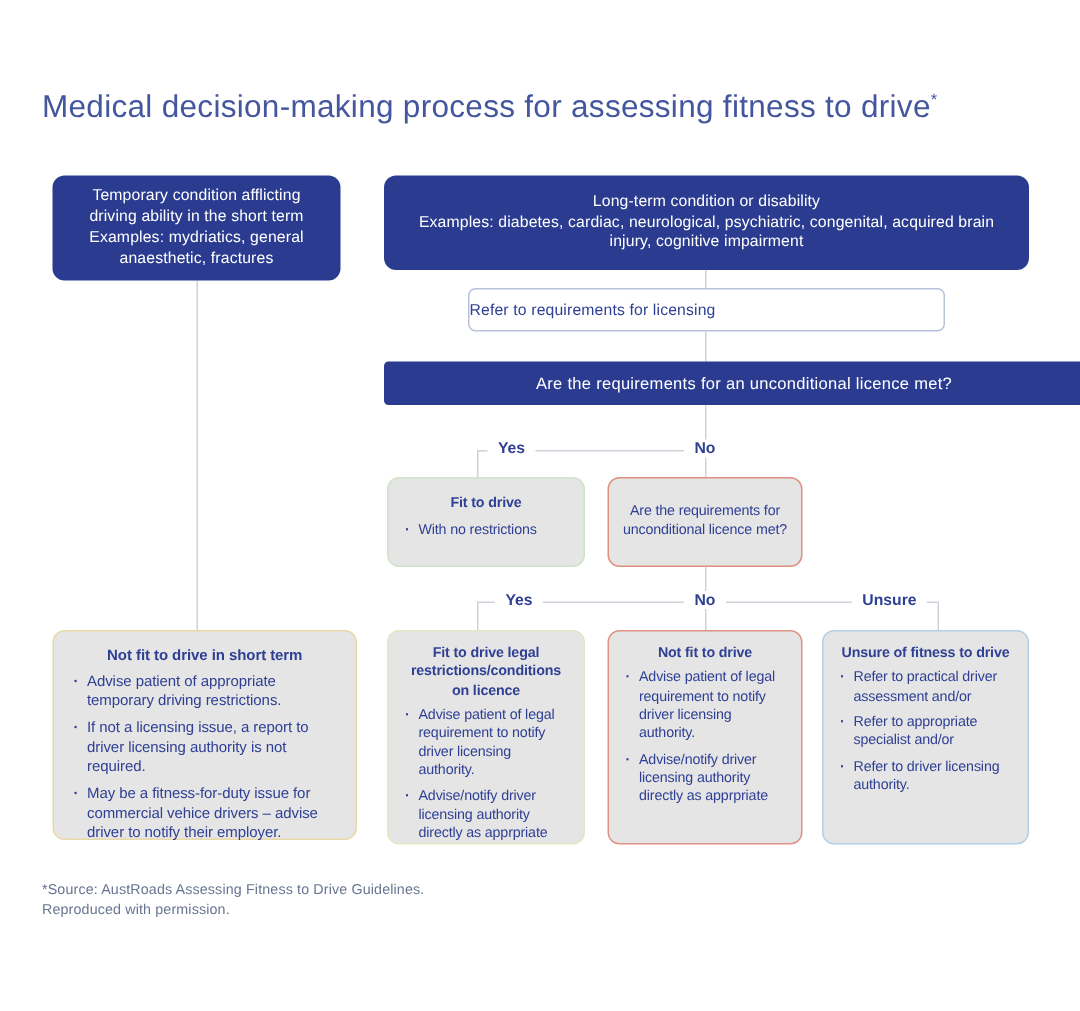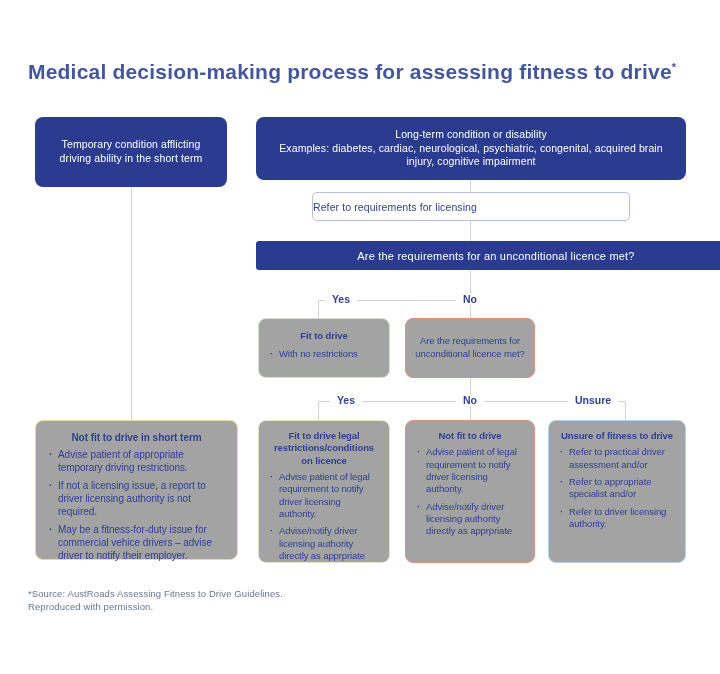--- a/index.html
+++ b/index.html
@@ -6,21 +6,21 @@
   html,body { background:#ffffff; }
   body {
     width:720px; height:674px; position:relative; overflow:hidden;
     font-family:"Liberation Sans", sans-serif; color:#2e3f94;
   }
   .abs { position:absolute; }
 
   
   .page-title {
     left:28px; top:60px; width:660px;
-    font-size:21px; font-weight:700; letter-spacing:0.2px; color:#44569e;
+    font-size:21px; font-weight:400; letter-spacing:0.2px; color:#44569e;
   }
   .page-title sup { font-size:11px; }
 
   
   .navy-box {
     background:#2b3c90; color:#ffffff; border-radius:8px;
     display:flex; flex-direction:column; justify-content:center;
     text-align:center; padding:8px 12px;
     font-size:10.5px; line-height:1.33; letter-spacing:0.1px;
   }
@@ -52,21 +52,21 @@
 
   
   .branch-label {
     transform:translateX(-50%);
     background:#ffffff; padding:0 7px;
     font-size:10.5px; font-weight:700; color:#2e3f94;
   }
 
   
   .outcome-box {
-    background:#a3a3a3; border-radius:8px; border:1px solid #ccc;
+    background:#e5e5e5; border-radius:8px; border:1px solid #ccc;
     padding:9px 9px; font-size:9.5px; line-height:1.3; letter-spacing:-0.1px;
     color:#2e3f94;
   }
   .outcome-box .ob-title { font-weight:700; text-align:center; margin-bottom:4px; }
   .bullets { list-style:none; text-align:left; }
   .bullets li { position:relative; padding-left:11px; margin-bottom:5px; }
   .bullets li::before { content:"\00B7"; position:absolute; left:2px; top:0; font-weight:700; }
 
   .box-fit-nr      { left:258px; top:318px; width:132px; height:60px; border-color:#cfe3c8; padding-top:11px; }
   .box-fit-nr .ob-title { margin-bottom:6px; }
@@ -94,20 +94,21 @@
 <div class="abs vline" style="left:470px; top:270px; height:48px;"></div>
 <div class="abs hline" style="left:318px; top:300px; width:152px;"></div>
 <div class="abs vline" style="left:318px; top:300px; height:18px;"></div>
 <div class="abs vline" style="left:470px; top:378px; height:42px;"></div>
 <div class="abs hline" style="left:318px; top:401px; width:307px;"></div>
 <div class="abs vline" style="left:318px; top:401px; height:19px;"></div>
 <div class="abs vline" style="left:625px; top:401px; height:19px;"></div>
 
 <div class="abs navy-box box-temporary">
   <div class="nb-title">Temporary condition afflicting driving ability in the short term</div>
+  <div>Examples: mydriatics, general anaesthetic, fractures</div>
 </div>
 
 <div class="abs navy-box box-longterm">
   <div class="nb-title">Long-term condition or disability</div>
   <div>Examples: diabetes, cardiac, neurological, psychiatric, congenital, acquired brain injury, cognitive impairment</div>
 </div>
 
 <div class="abs refer-box">
   <span>Refer to requirements for licensing</span>
 </div>

